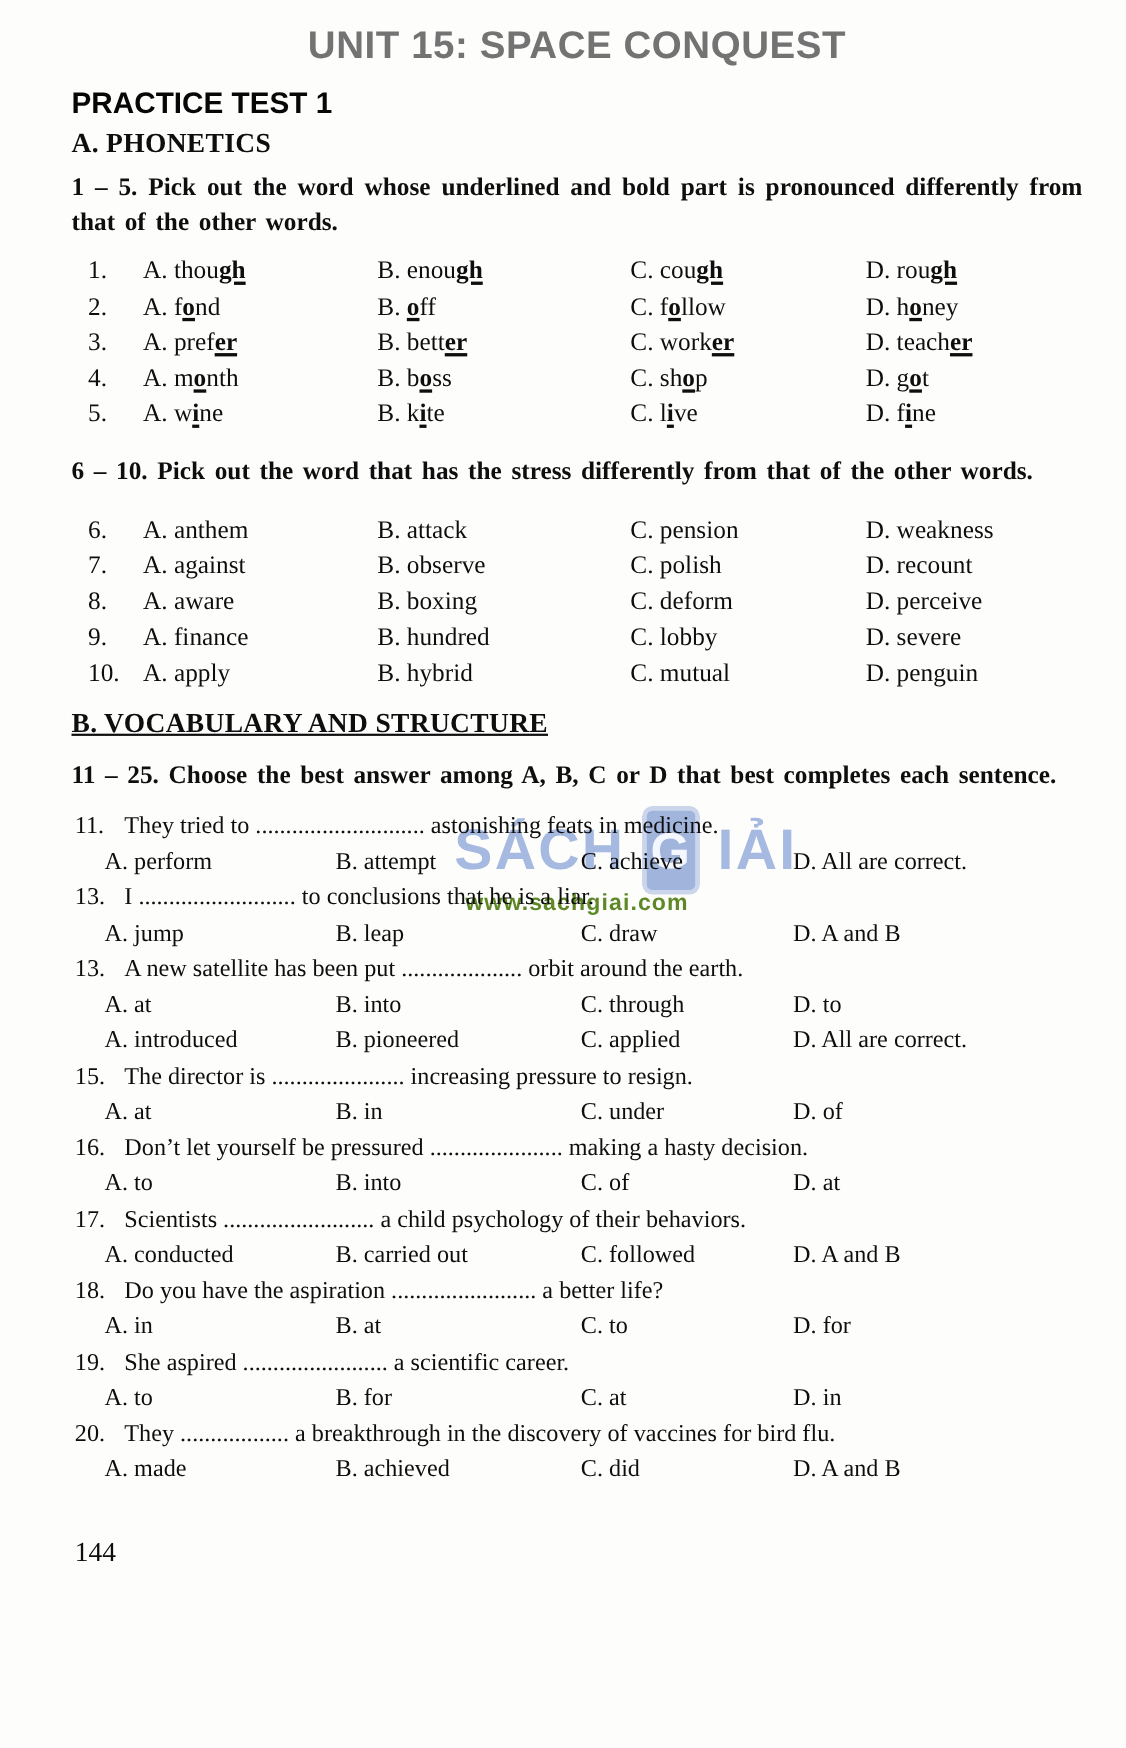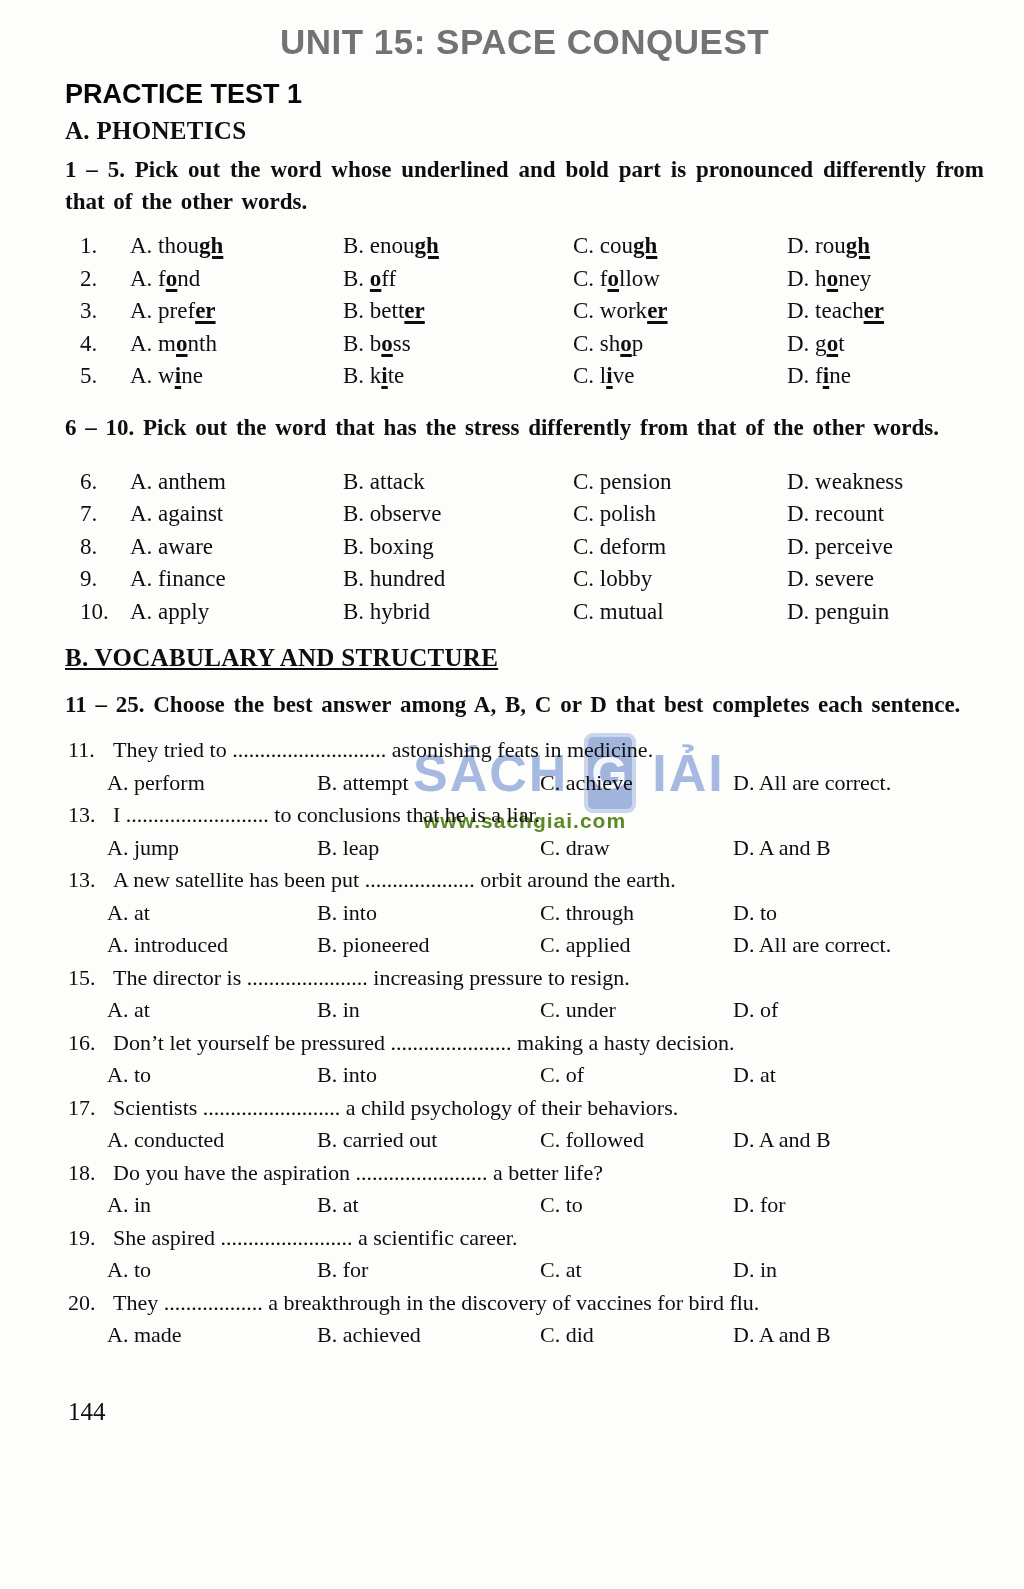--- a/index.html
+++ b/index.html
@@ -70,21 +70,21 @@
   .vstem {
     display:grid;
     grid-template-columns:45px 1fr;
     line-height:32.5px;
     margin-left:3px;
   }
   .orow {
     display:grid;
     grid-template-columns:210px 223px 193px 1fr;
     line-height:32.5px;
-    margin-left:42px;
+    margin-left:30px;
   }
   .pageno {
     margin:46px 0 0 3px;
     font-size:25px;
   }
   
   .watermark {
     position:absolute;
     left:413px; top:733px;
     z-index:0;

